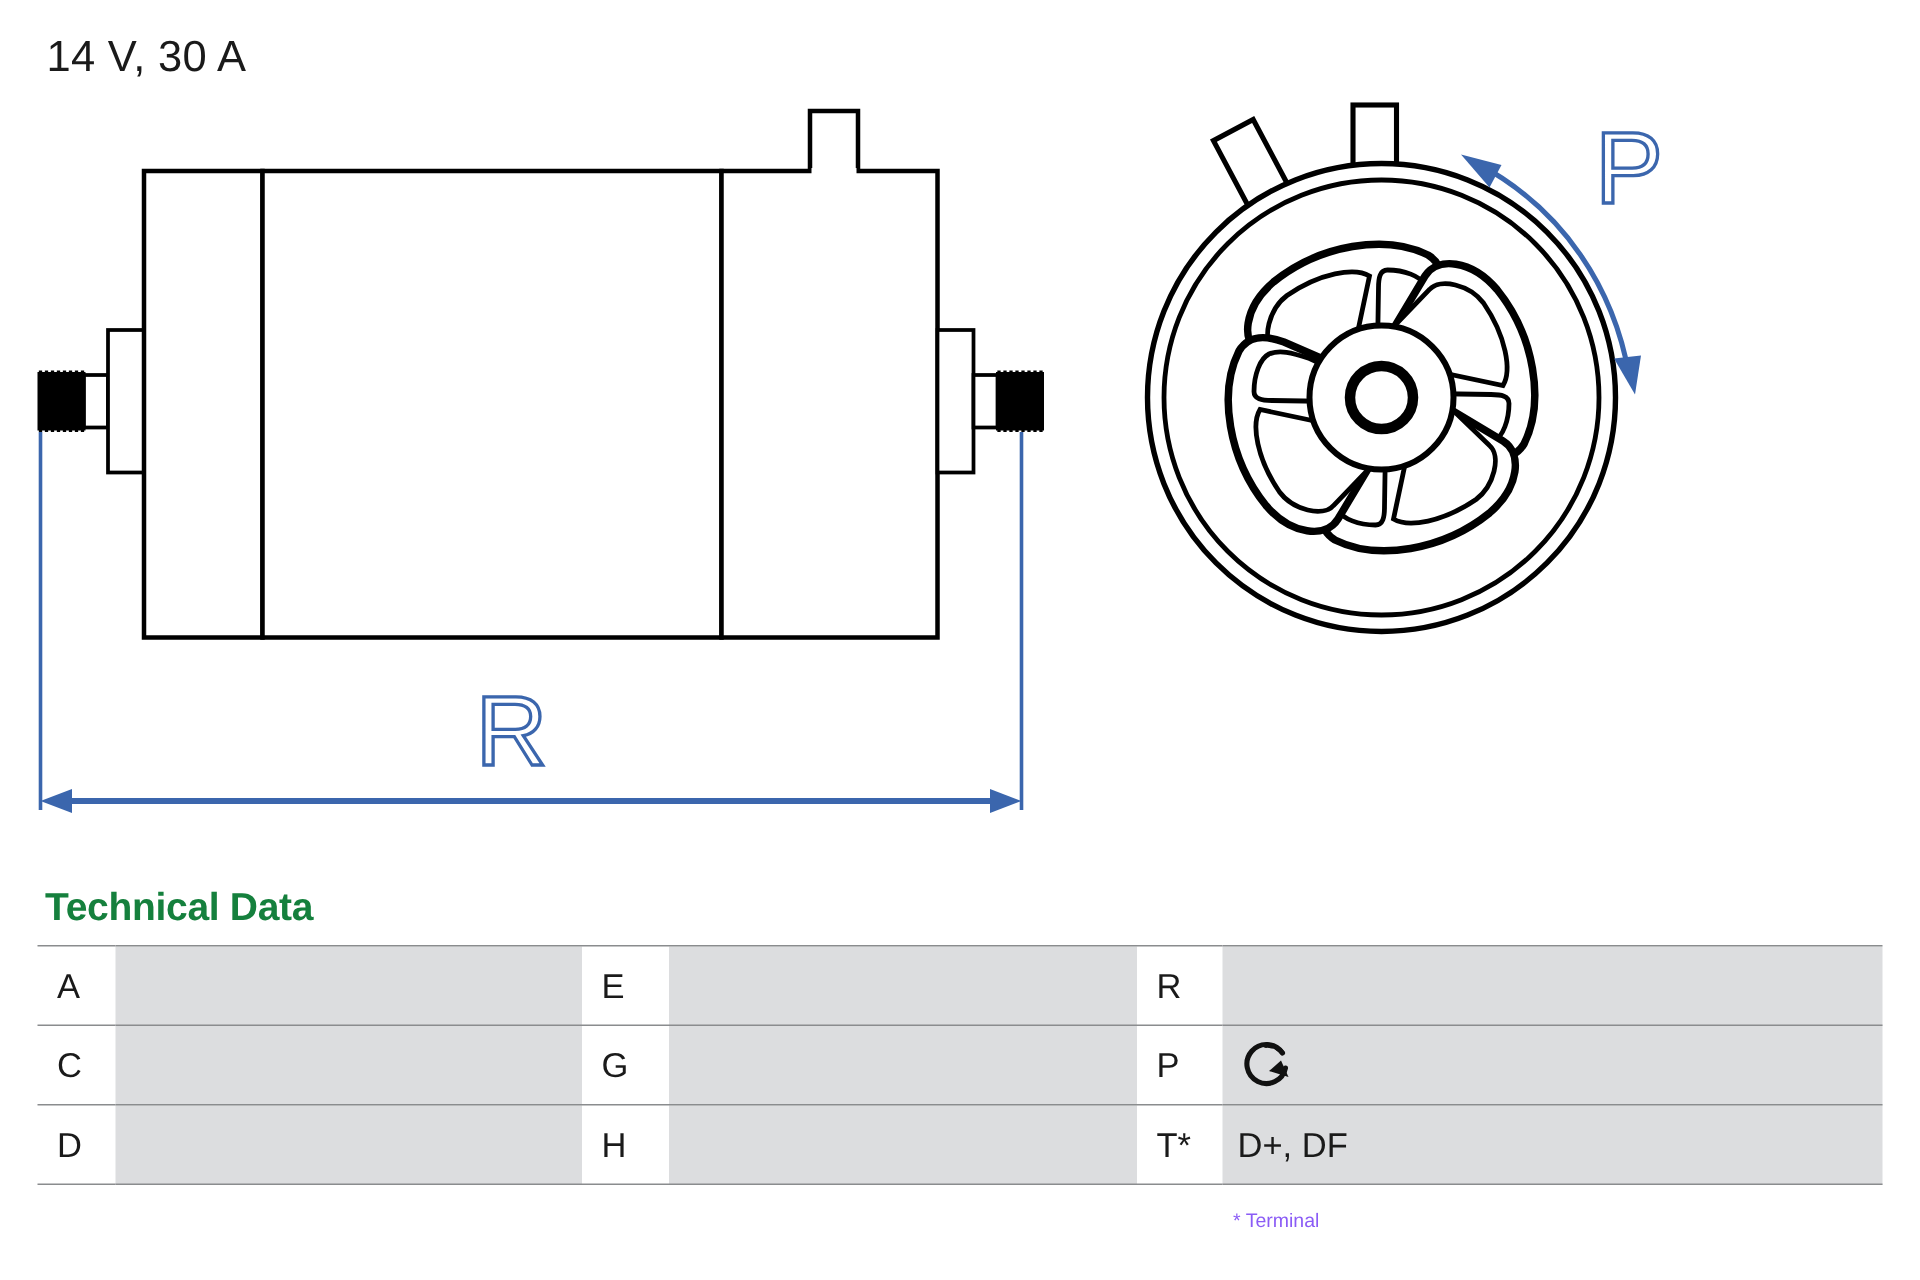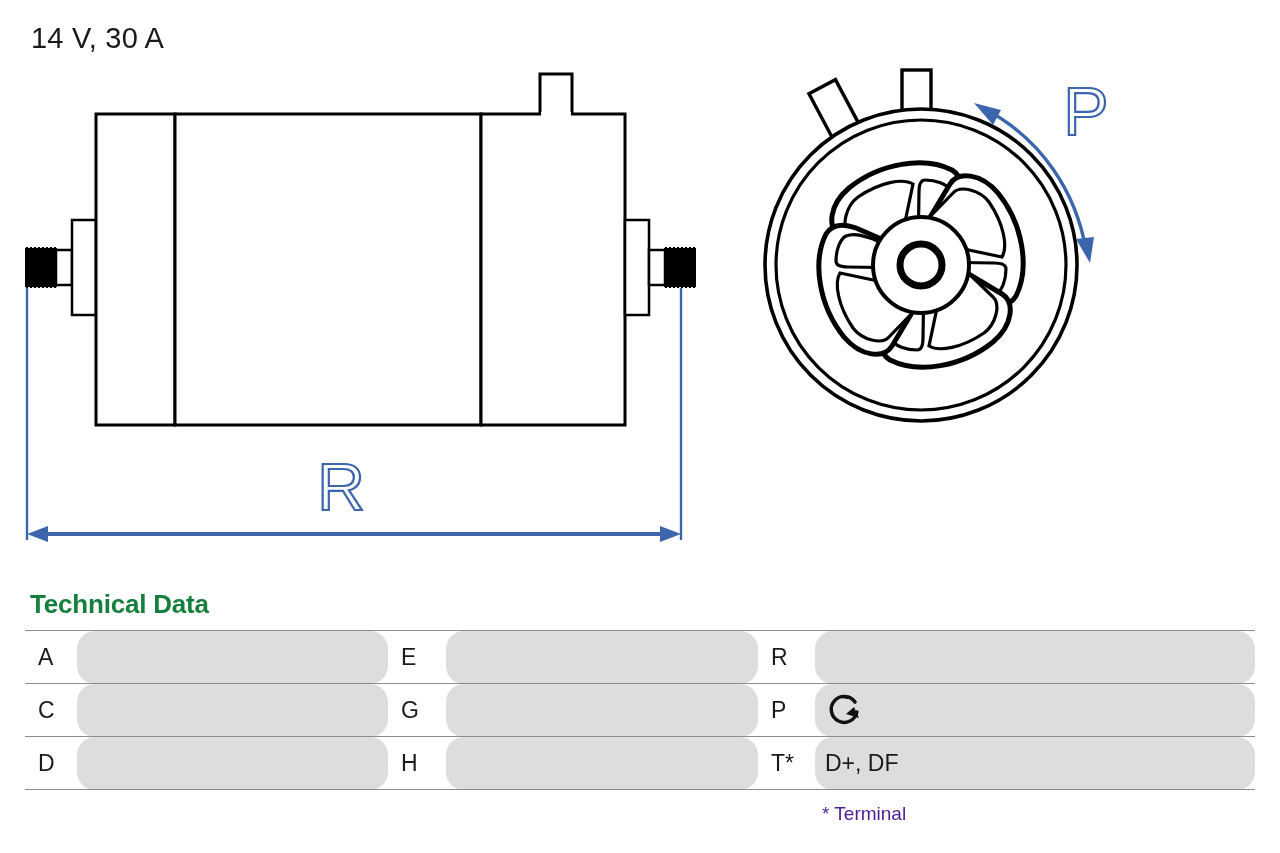--- a/index.html
+++ b/index.html
@@ -82,21 +82,20 @@
   }
   #tech-table td.lbl {
     background: #ffffff;
     text-align: left;
     padding-left: 13px;
     white-space: nowrap;
   }
   #tech-table td.val {
     padding-left: 10px;
     white-space: nowrap;
-    border-radius: 18px;
   }
   
   col.c-lbl1 { width: 52px; }
   col.c-val1 { width: 311px; }
   col.c-lbl2 { width: 58px; }
   col.c-val2 { width: 312px; }
   col.c-lbl3 { width: 57px; }
   col.c-val3 { width: 440px; }
 
   .rot-icon {
@@ -104,23 +103,23 @@
     vertical-align: middle;
     width: 40px;
     height: 40px;
     line-height: 0;
   }
 
   #footnote {
     position: absolute;
     left: 822px;
     top: 802px;
-    font-size: 19px;
+    font-size: 13px;
     line-height: 24px;
-    color: #4c1d95;
+    color: #8b5cf6;
     white-space: nowrap;
   }
 </style>
 </head>
 <body>
 
 <div id="page">
 
   <div id="spec-title">14 V, 30 A</div>
 

